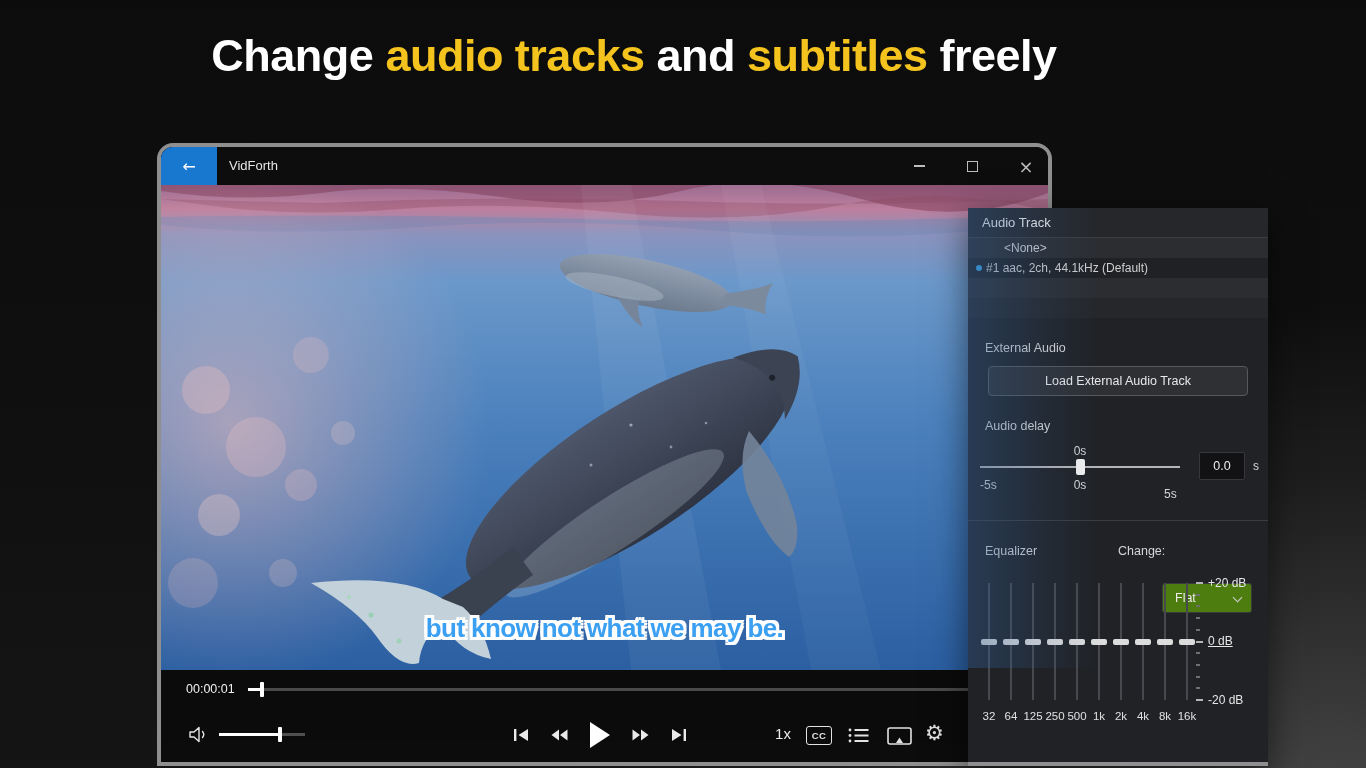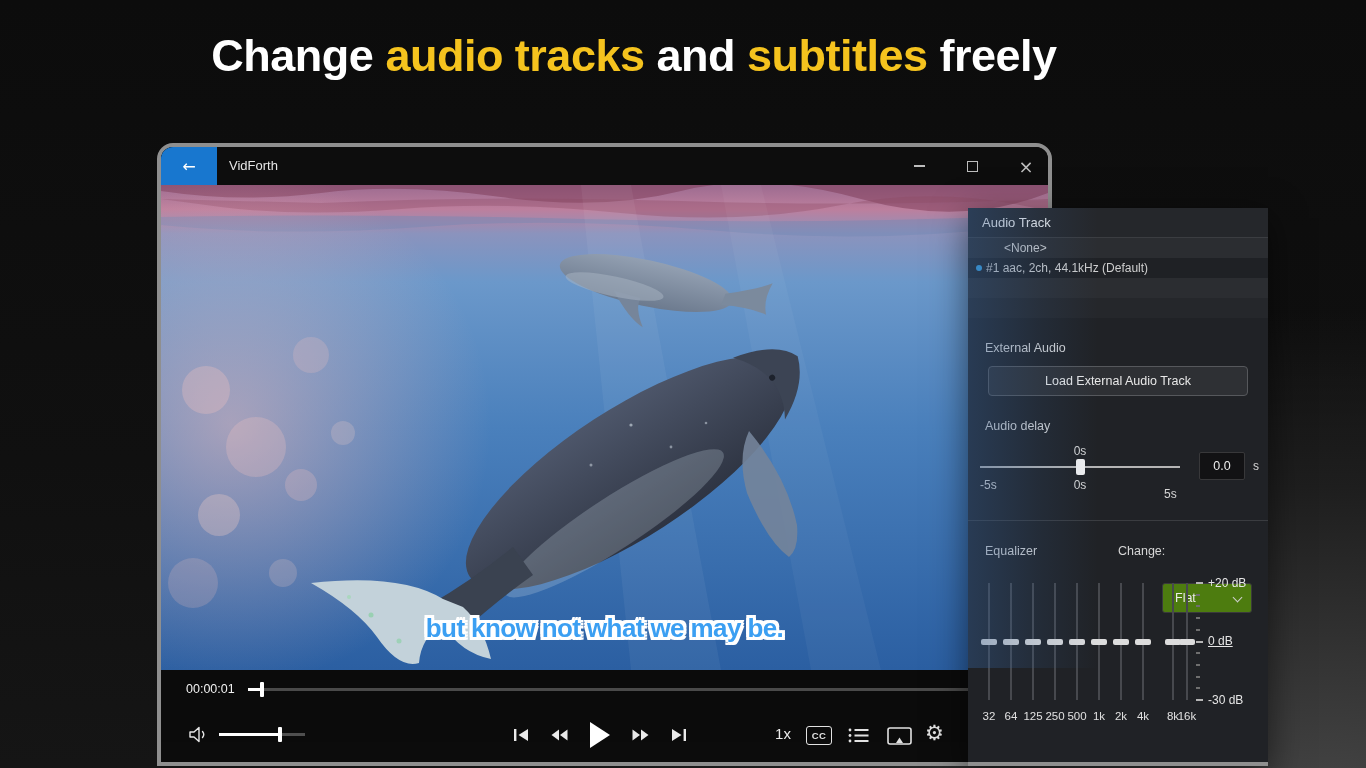--- a/index.html
+++ b/index.html
@@ -396,21 +396,21 @@
   <div class="eq-band" style="left:139px">
       <div class="eq-rail"></div>
       <div class="eq-handle" style="top: 58.5px;"></div>
       <div class="eq-band-label">2k</div>
     </div>
   <div class="eq-band" style="left:161px">
       <div class="eq-rail"></div>
       <div class="eq-handle" style="top: 58.5px;"></div>
       <div class="eq-band-label">4k</div>
     </div>
-  <div class="eq-band" style="left:191px">
+  <div class="eq-band" style="left:183px">
       <div class="eq-rail"></div>
       <div class="eq-handle" style="top: 58.5px;"></div>
       <div class="eq-band-label">8k</div>
     </div>
   <div class="eq-band" style="left:205px">
       <div class="eq-rail"></div>
       <div class="eq-handle" style="top: 58.5px;"></div>
       <div class="eq-band-label">16k</div>
     </div>
 
@@ -422,14 +422,14 @@
       <div class="tick minor" style="top: 46.8px;"></div>
       <div class="tick major" style="top: 58.5px;"></div>
       <div class="tick minor" style="top: 70.2px;"></div>
       <div class="tick minor" style="top: 81.9px;"></div>
       <div class="tick minor" style="top: 93.6px;"></div>
       <div class="tick minor" style="top: 105.3px;"></div>
       <div class="tick major" style="top: 117px;"></div>
     </div>
   <span class="scale-top">+20 dB</span>
   <span class="scale-mid">0 dB</span>
-  <span class="scale-bottom">-30 dB</span>
+  <span class="scale-bottom">-20 dB</span>
 </aside>
 
 </body></html>

